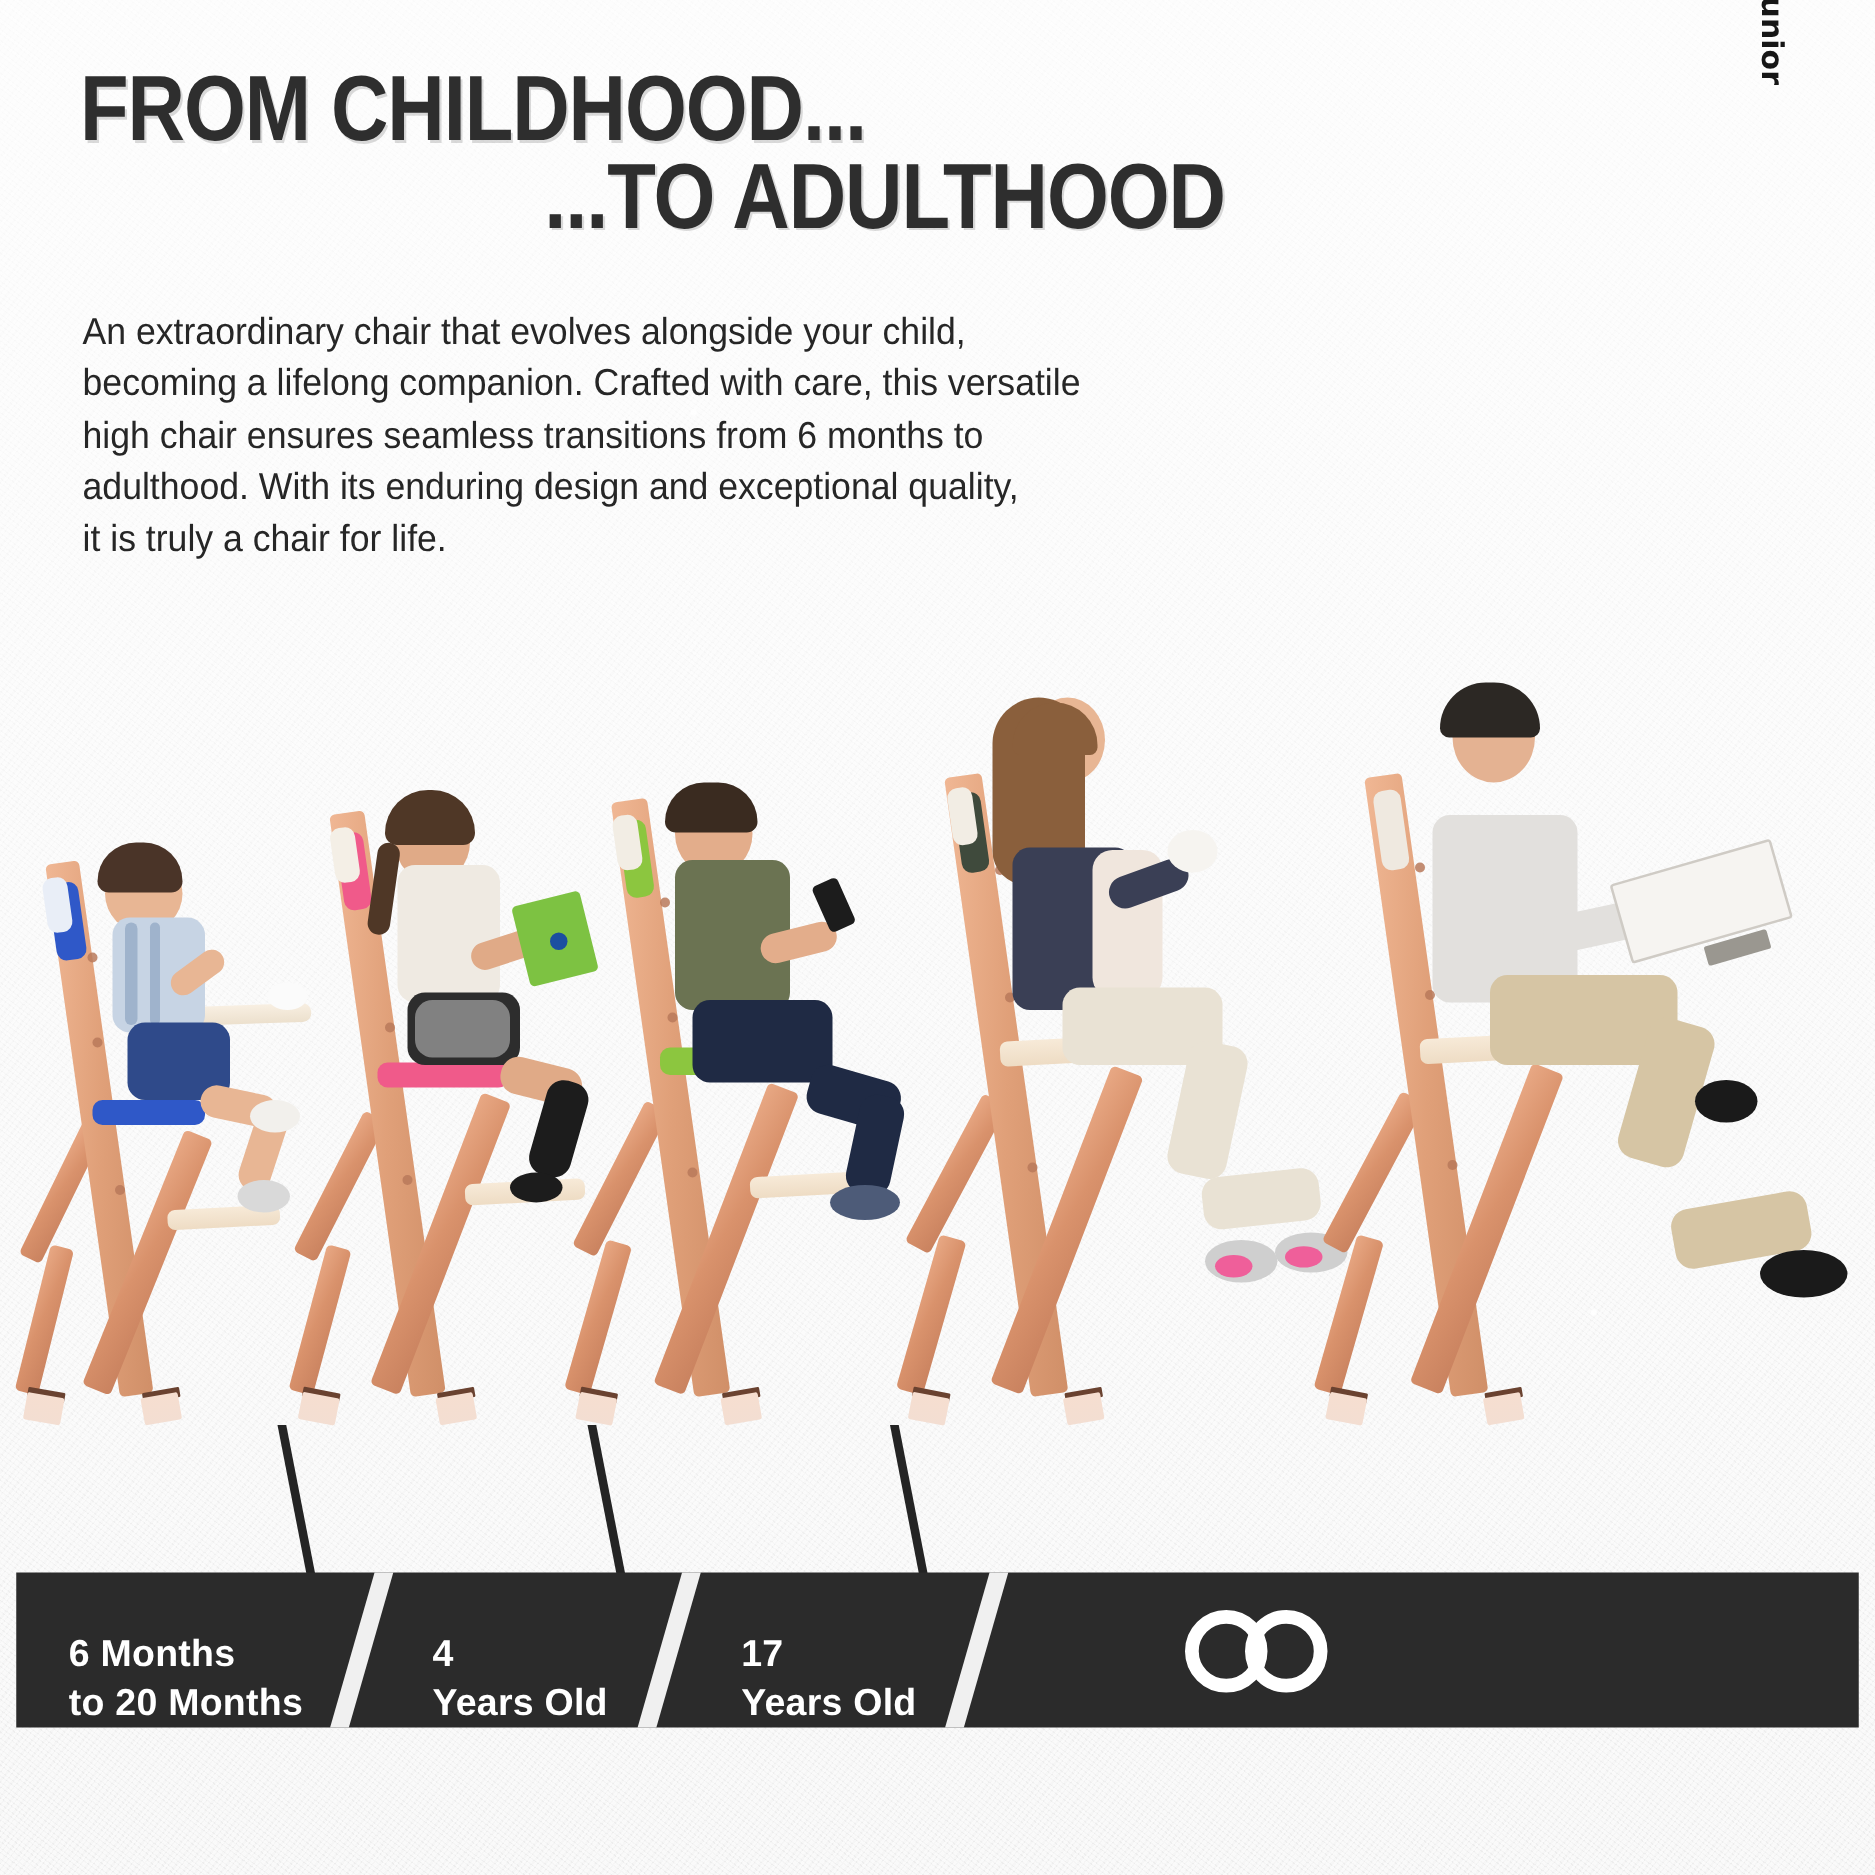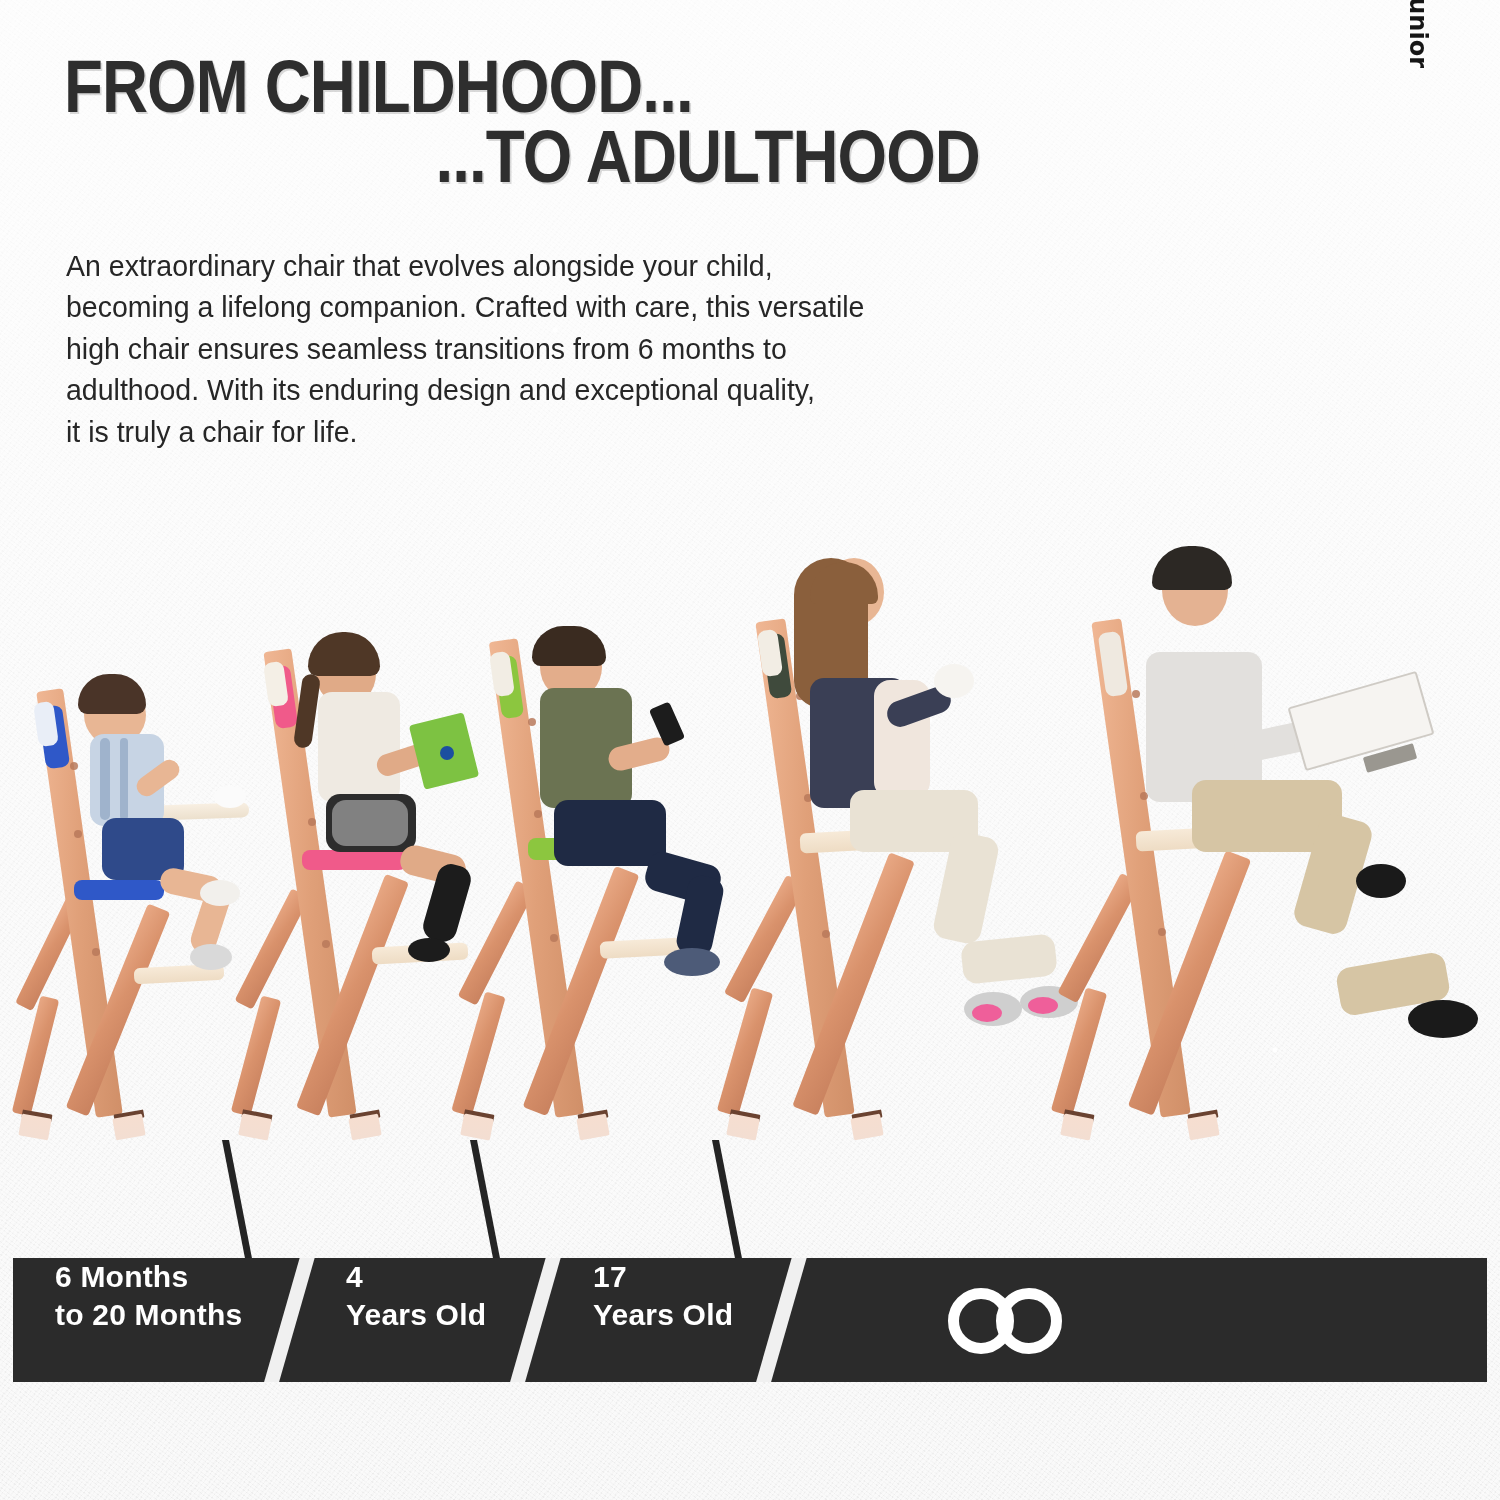--- a/index.html
+++ b/index.html
@@ -107,21 +107,21 @@
   
   .banner{
     position:absolute;left:13px;top:1258px;width:1474px;height:124px;
     background:#2b2b2b;overflow:hidden;
   }
   .divider{
     position:absolute;top:-10px;height:150px;width:15px;
     background:#f0f0f0;
     transform:skewX(-16deg);
   }
-  .cell{position:absolute;top:0;height:124px;display:flex;flex-direction:column;justify-content:flex-start;}
+  .cell{position:absolute;top:0;height:124px;display:flex;flex-direction:column;justify-content:flex-end;}
   .cell .t{
     color:#ffffff;font-weight:bold;
     font-family:"Liberation Sans Narrow","Liberation Sans",sans-serif;
     font-size:30px;line-height:1.28;letter-spacing:.2px;
     white-space:nowrap;
   }
   .infinity{
     position:absolute;left:935px;top:30px;width:150px;height:66px;
   }
   .infinity i{

